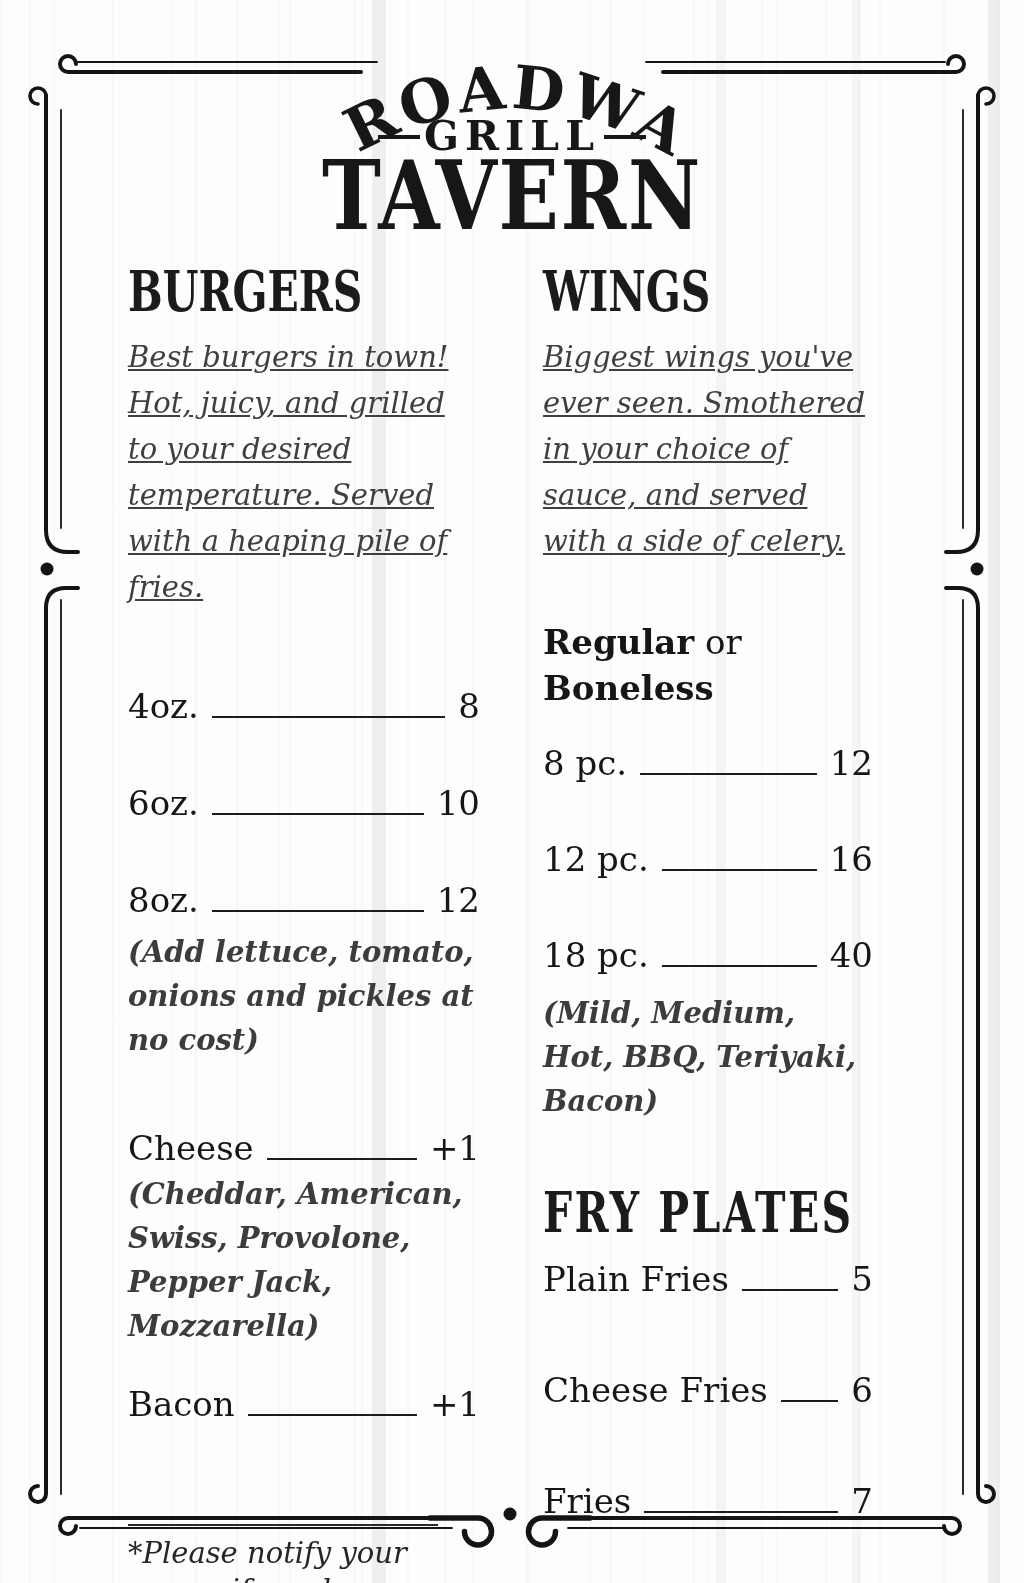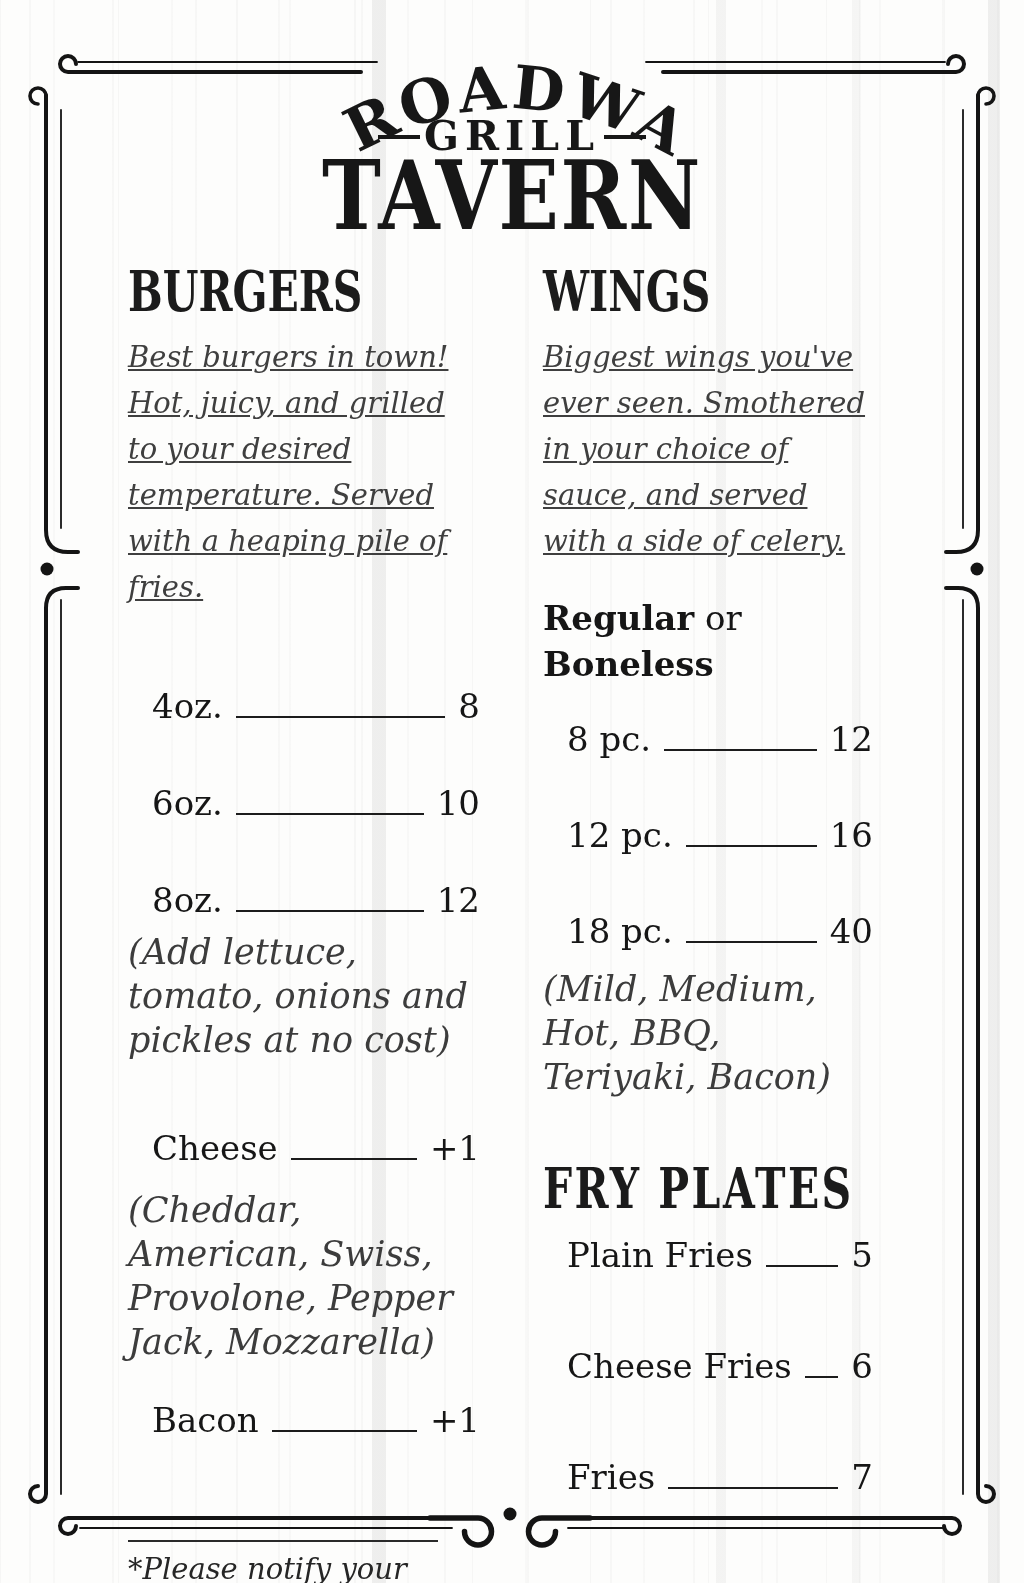--- a/index.html
+++ b/index.html
@@ -23,24 +23,24 @@
   .col-right { left:543px; width:330px; }
   .h2 {
     font-family:"DejaVu Serif", serif; font-weight:bold; font-size:50px; line-height:1;
     color:#1b1b1b; height:50px; margin:0;
     transform:scale(0.82,1.12); transform-origin:left bottom; white-space:nowrap;
   }
   .h2.sp { letter-spacing:3px; }
   .desc {
     margin:14px 0 0 0; font-style:italic; font-size:29px; line-height:46px; color:#3f3f3f;text-decoration:underline;
   }
-  .item-row { display:flex; align-items:flex-end; font-size:34px; line-height:48px; color:#161616;margin-left:24px; }
+  .item-row { display:flex; align-items:flex-end; font-size:34px; line-height:48px; color:#161616; }
   .leader { flex:1; border-bottom:2.4px solid #1c1c1c; margin:0 13px 12px; align-self:flex-end; }
   .price { white-space:nowrap; }
-  .note { margin:6px 0 0 0; font-style:italic; font-size:35px; line-height:44px; color:#3c3c3c; }
+  .note { margin:6px 0 0 0; font-style:italic; font-size:29px; line-height:44px; color:#3c3c3c;font-weight:bold; }
   .sub-head { font-size:34px; line-height:46px; color:#161616; }
   .sub-head b { font-weight:bold; }
   .wrap-name { font-size:34px; line-height:48px; }
   .footnote {
     width:310px; border-top:2px solid #2a2a2a; border-bottom:2px solid #2a2a2a;
     padding:9px 0 11px; font-style:italic; font-size:29px; line-height:37px; color:#262626;
   }
   .m0 { margin:0; }
 </style>
 </head>
@@ -118,36 +118,36 @@
       <span class="price">12</span>
     </div>
 
     <p class="note">(Add lettuce, tomato, onions and pickles at no cost)</p>
 
     <div class="item-row" style="margin-top:62px">
       <span>Cheese</span>
       <span class="leader"></span>
       <span class="price">+1</span>
     </div>
-    <p class="note m0" style="margin-top:16px">(Cheddar, American, Swiss, Provolone, Pepper Jack, Mozzarella)</p>
+    <p class="note m0" style="margin-top:0">(Cheddar, American, Swiss, Provolone, Pepper Jack, Mozzarella)</p>
 
     <div class="item-row" style="margin-top:32px">
       <span>Bacon</span>
       <span class="leader"></span>
       <span class="price">+1</span>
     </div>
 
     <div class="footnote" style="margin-top:96px">*Please notify your server if you have any food allergies.</div>
   </div>
 
   <div class="col col-right">
     <h2 class="h2">WINGS</h2>
     <p class="desc">Biggest wings you've ever seen. Smothered in your choice of sauce, and served with a side of celery.</p>
 
-    <div class="sub-head" style="margin-top:31px">
+    <div class="sub-head" style="margin-top:55px">
       <b>Regular</b>
       <span>or</span>
       <b>Boneless</b>
     </div>
 
     <div class="item-row" style="margin-top:28px">
       <span>8 pc.</span>
       <span class="leader"></span>
       <span class="price">12</span>
     </div>

